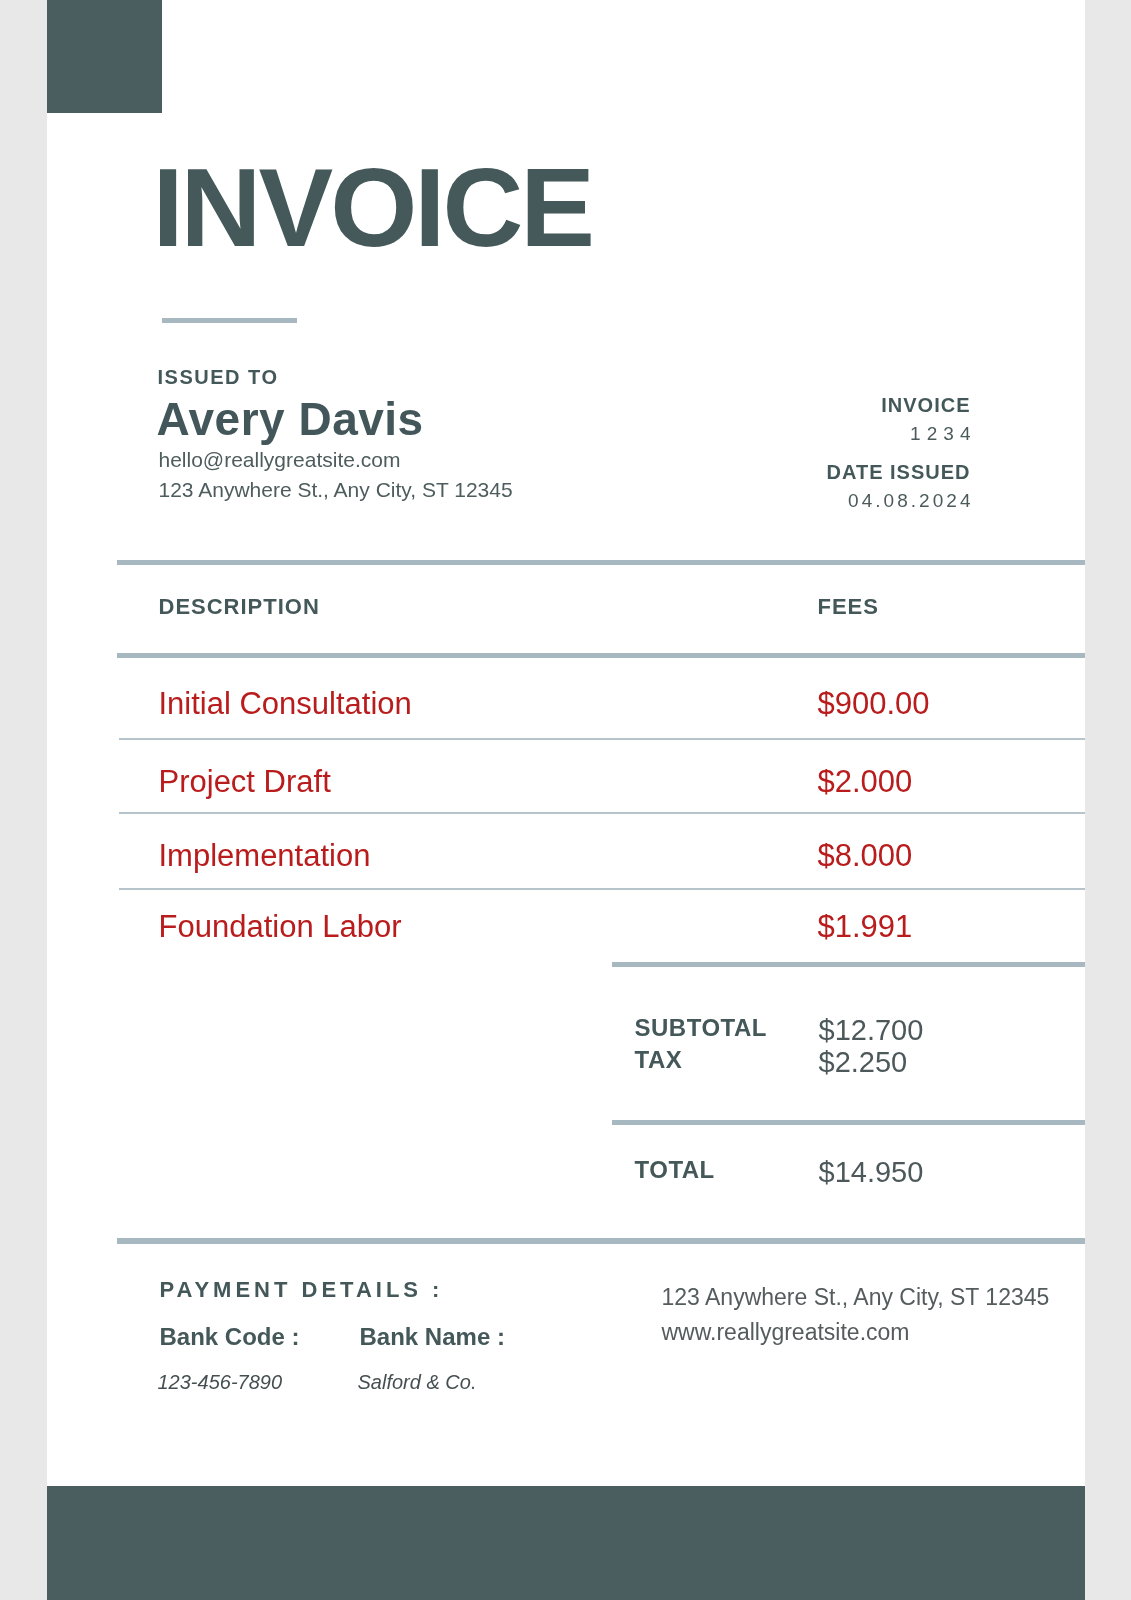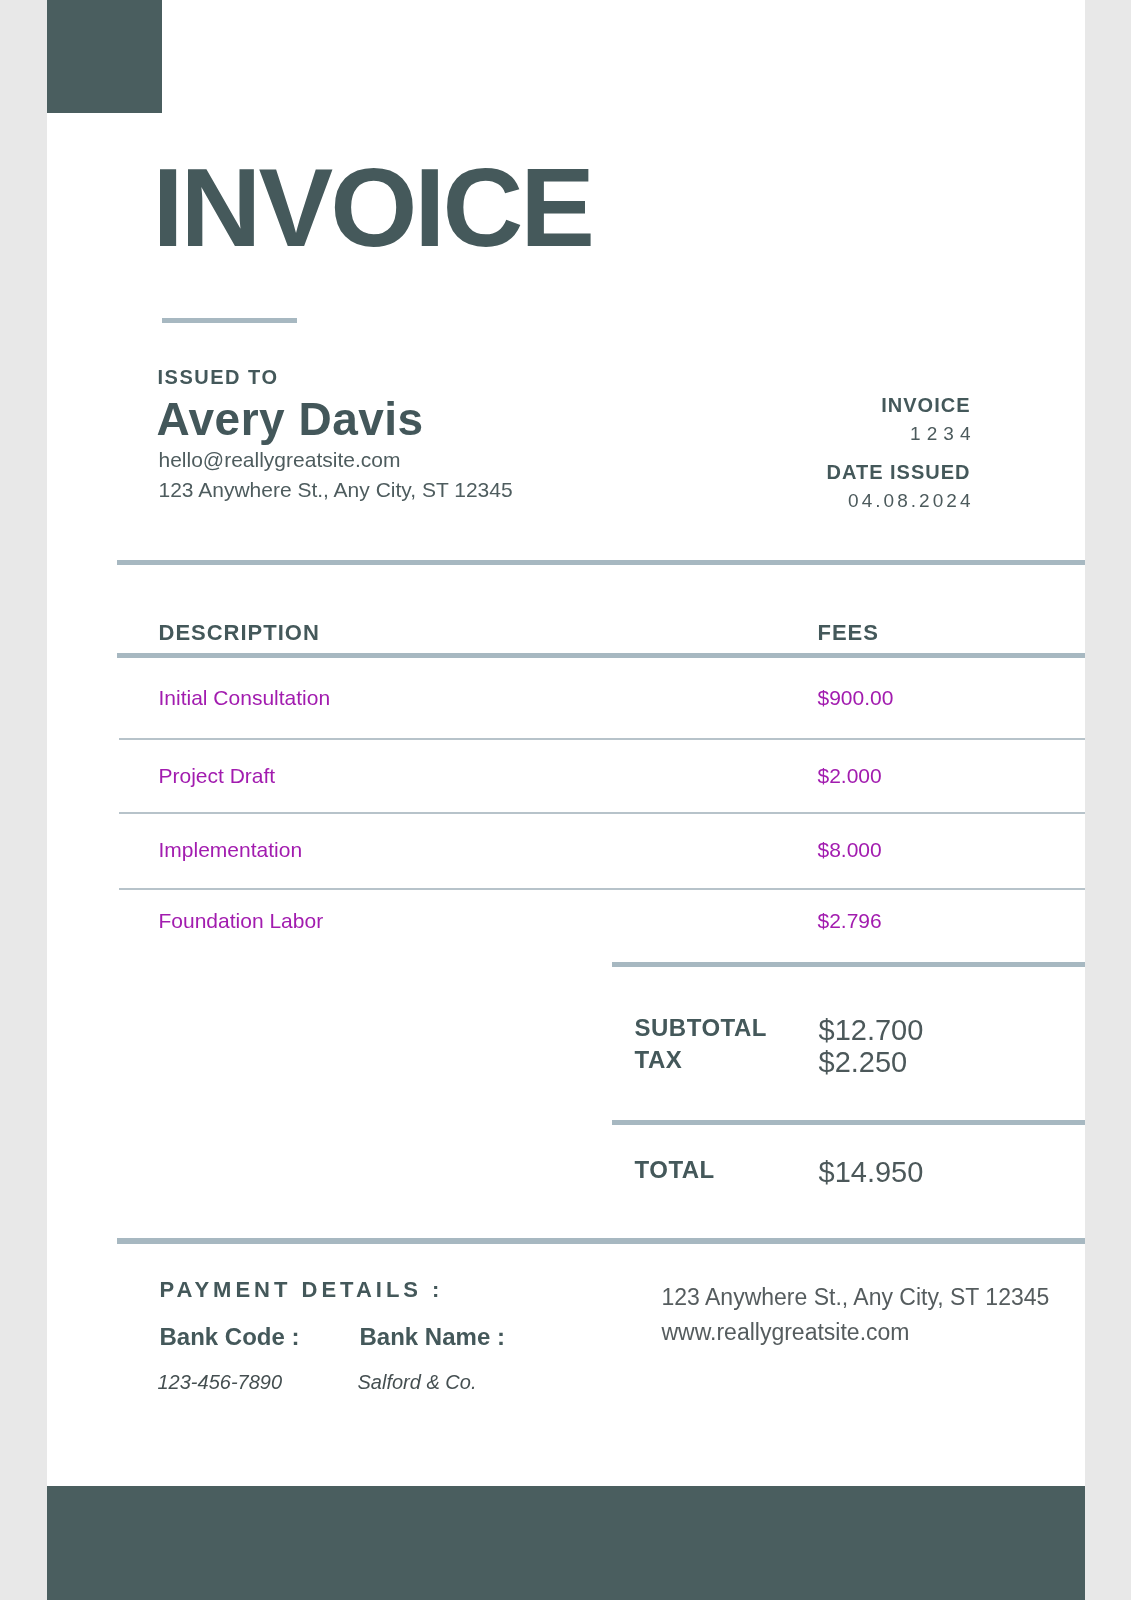--- a/index.html
+++ b/index.html
@@ -51,22 +51,22 @@
   .rule-row-1{left:72px;top:738px;width:984px;height:2px;}
   .rule-row-2{left:72px;top:812px;width:984px;height:2px;}
   .rule-row-3{left:72px;top:888px;width:984px;height:2px;}
   .rule-totals-top{left:565px;top:962px;width:475px;height:5px;}
   .rule-totals-bottom{left:565px;top:1120px;width:475px;height:5px;}
   .rule-footer{left:70px;top:1238px;width:986px;height:6px;}
 
   
   .col-desc{left:112px;}
   .col-fee{left:771px;}
-  .table-header{top:620px;font-size:22px;font-weight:800;letter-spacing:1px;color:#44585a;}
-  .row-text{font-size:21px;font-weight:400;color:#a21caf;}
+  .table-header{top:594px;font-size:22px;font-weight:800;letter-spacing:1px;color:#44585a;}
+  .row-text{font-size:31px;font-weight:400;color:#b91c1c;}
   .row-1{top:686px;} .row-2{top:764px;} .row-3{top:838px;} .row-4{top:909px;}
 
   
   .tot-label{left:588px;font-size:24px;font-weight:800;color:#44585a;letter-spacing:.5px;}
   .tot-value{left:772px;font-size:29px;color:#4c585a;}
   .subtotal-row{top:1014px;} .tax-row{top:1046px;} .total-row{top:1156px;}
 
   
   .payment-heading{left:113px;top:1277px;font-size:22px;font-weight:800;letter-spacing:4px;color:#44585a;}
   .bank-label{top:1323px;font-size:24px;font-weight:800;color:#44585a;}
@@ -114,21 +114,21 @@
 
   <div class="abs row-text col-desc row-2">Project Draft</div>
   <div class="abs row-text col-fee row-2">$2.000</div>
   <div class="abs rule-light rule-row-2"></div>
 
   <div class="abs row-text col-desc row-3">Implementation</div>
   <div class="abs row-text col-fee row-3">$8.000</div>
   <div class="abs rule-light rule-row-3"></div>
 
   <div class="abs row-text col-desc row-4">Foundation Labor</div>
-  <div class="abs row-text col-fee row-4">$2.796</div>
+  <div class="abs row-text col-fee row-4">$1.991</div>
 
   <div class="abs rule-strong rule-totals-top"></div>
   <div class="abs tot-label subtotal-row">SUBTOTAL</div>
   <div class="abs tot-value subtotal-row">$12.700</div>
   <div class="abs tot-label tax-row">TAX</div>
   <div class="abs tot-value tax-row">$2.250</div>
   <div class="abs rule-strong rule-totals-bottom"></div>
   <div class="abs tot-label total-row">TOTAL</div>
   <div class="abs tot-value total-row">$14.950</div>
 

